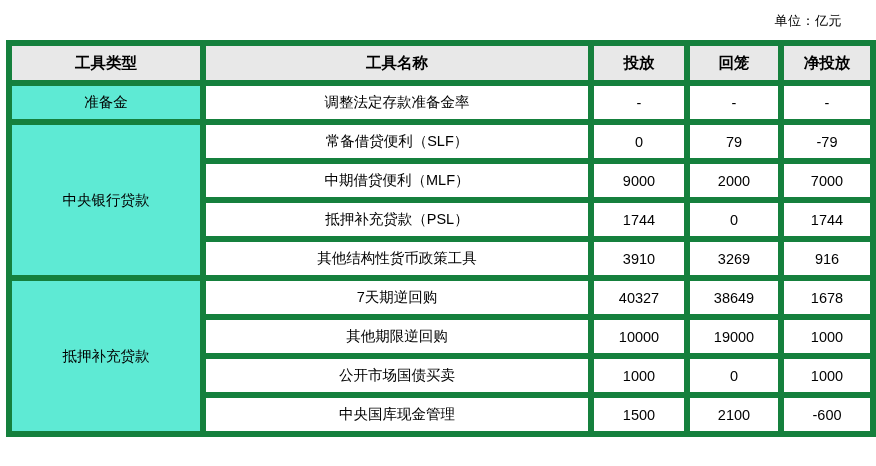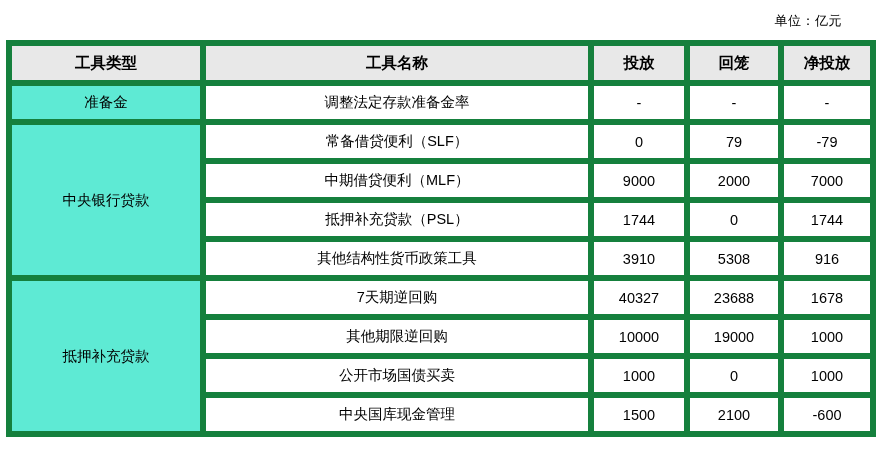--- a/index.html
+++ b/index.html
@@ -118,29 +118,29 @@
       </tr>
       <tr>
         <td class="name-cell">抵押补充贷款（PSL）</td>
         <td class="num-cell">1744</td>
         <td class="num-cell">0</td>
         <td class="num-cell">1744</td>
       </tr>
       <tr>
         <td class="name-cell">其他结构性货币政策工具</td>
         <td class="num-cell">3910</td>
-        <td class="num-cell">5308</td>
+        <td class="num-cell">3269</td>
         <td class="num-cell">916</td>
       </tr>
 
       <tr>
         <td class="cat-cell" rowspan="4">抵押补充贷款</td>
         <td class="name-cell">7天期逆回购</td>
         <td class="num-cell">40327</td>
-        <td class="num-cell">23688</td>
+        <td class="num-cell">38649</td>
         <td class="num-cell">1678</td>
       </tr>
       <tr>
         <td class="name-cell">其他期限逆回购</td>
         <td class="num-cell">10000</td>
         <td class="num-cell">19000</td>
         <td class="num-cell">1000</td>
       </tr>
       <tr>
         <td class="name-cell">公开市场国债买卖</td>

